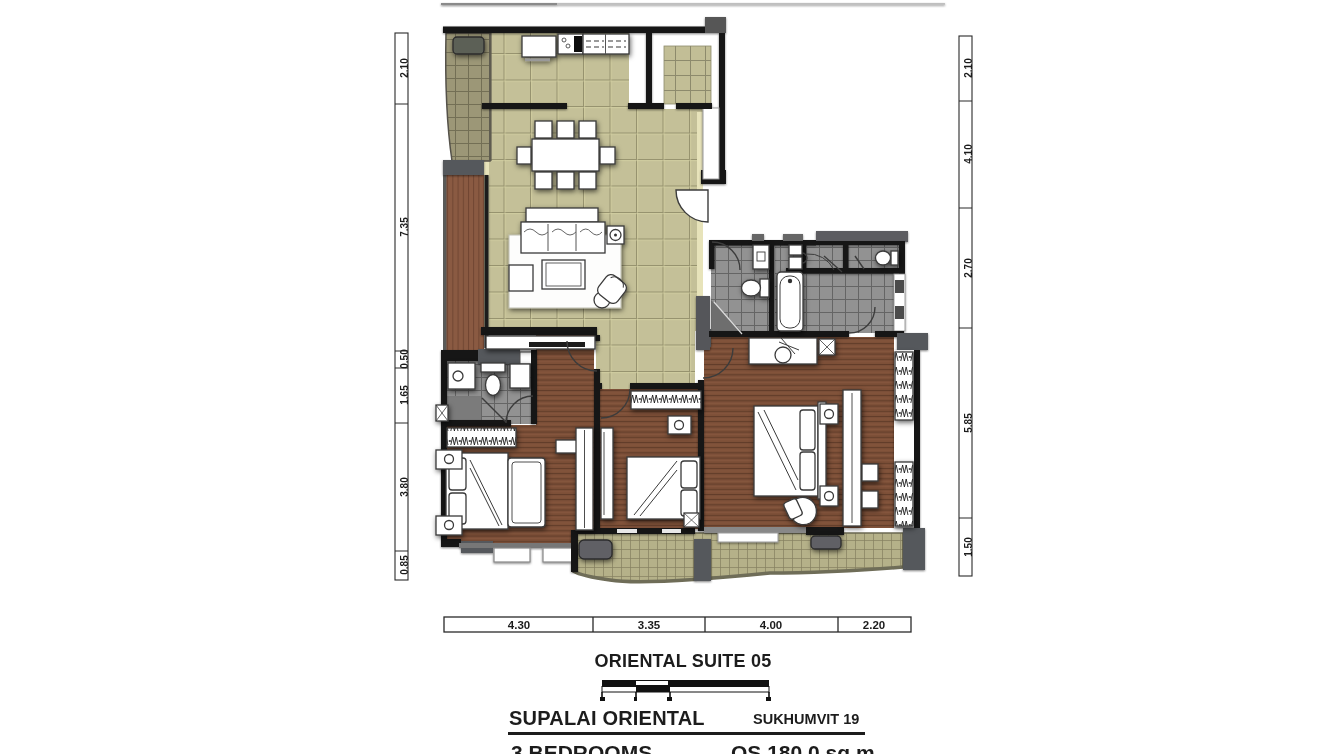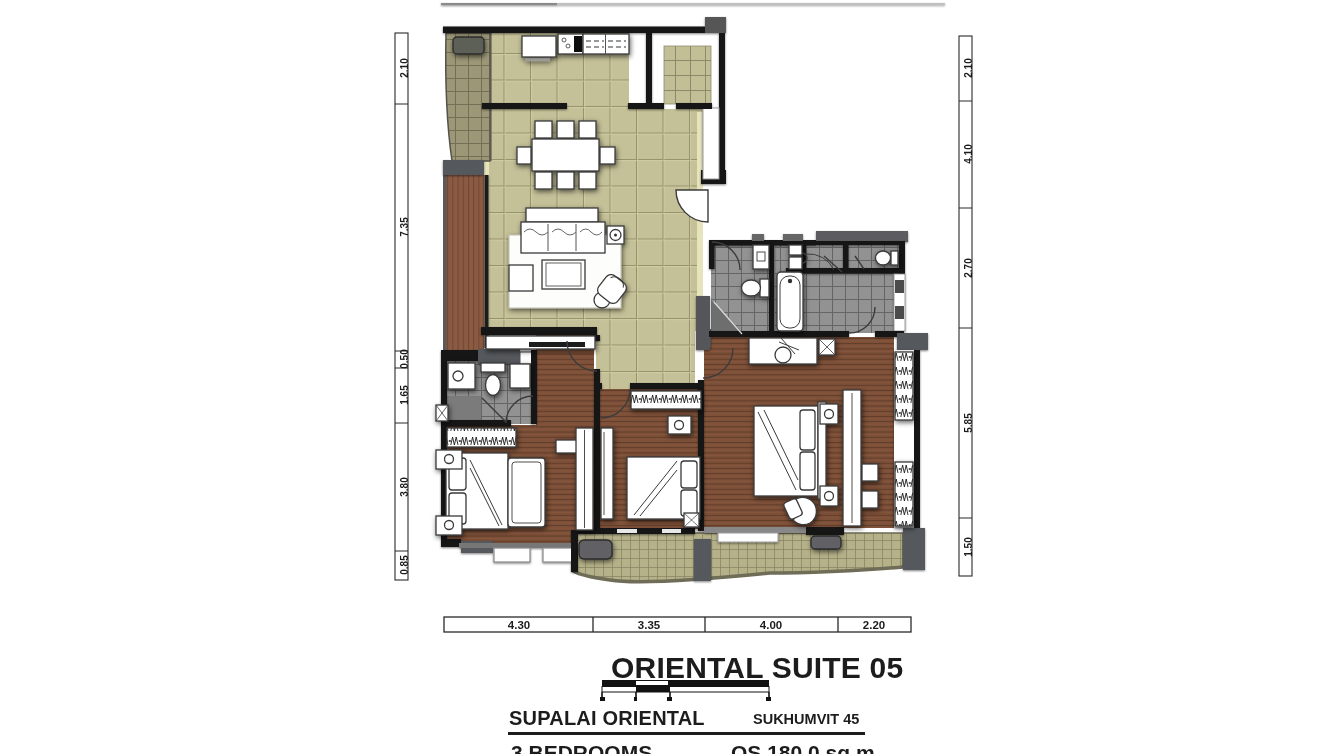--- a/index.html
+++ b/index.html
@@ -530,24 +530,24 @@
 <rect x="636" y="686.5" width="34" height="5.5" fill="#111"></rect>
 <path d="M602,692 v7 M636,692 v7 M670,692 v7 M769,692 v7" stroke="#111" stroke-width="1.6"></path>
 <rect x="600" y="697" width="5" height="4" fill="#111"></rect>
 <rect x="634" y="697" width="3" height="4" fill="#111"></rect>
 <rect x="667" y="697" width="5" height="4" fill="#111"></rect>
 <rect x="766" y="697" width="5" height="4" fill="#111"></rect>
 </g>
 </svg>
 
 
-<div class="t" style="left:579px;top:651px;width:208px;text-align:center;font-size:30px;letter-spacing:0.2px;margin-left:32px;">ORIENTAL SUITE 05</div>
+<div class="t" style="left:579px;top:651px;width:208px;text-align:center;font-size:18px;letter-spacing:0.2px;">ORIENTAL SUITE 05</div>
 
 <div class="t" style="left:509px;top:707px;font-size:20px;letter-spacing:0.2px;">SUPALAI ORIENTAL</div>
 
-<div class="t" style="left:753px;top:711px;font-size:14.5px;">SUKHUMVIT 45</div>
+<div class="t" style="left:753px;top:711px;font-size:14.5px;">SUKHUMVIT 19</div>
 
 <div style="position:absolute;left:508px;top:732px;width:357px;height:2.6px;background:#1c1c1c;"></div>
 
 <div class="t" style="left:511px;top:741px;font-size:21px;">3 BEDROOMS</div>
 
 <div class="t" style="left:731px;top:741px;font-size:21px;">OS 180.0 sq m</div>
 </div>
 
 </body></html>

